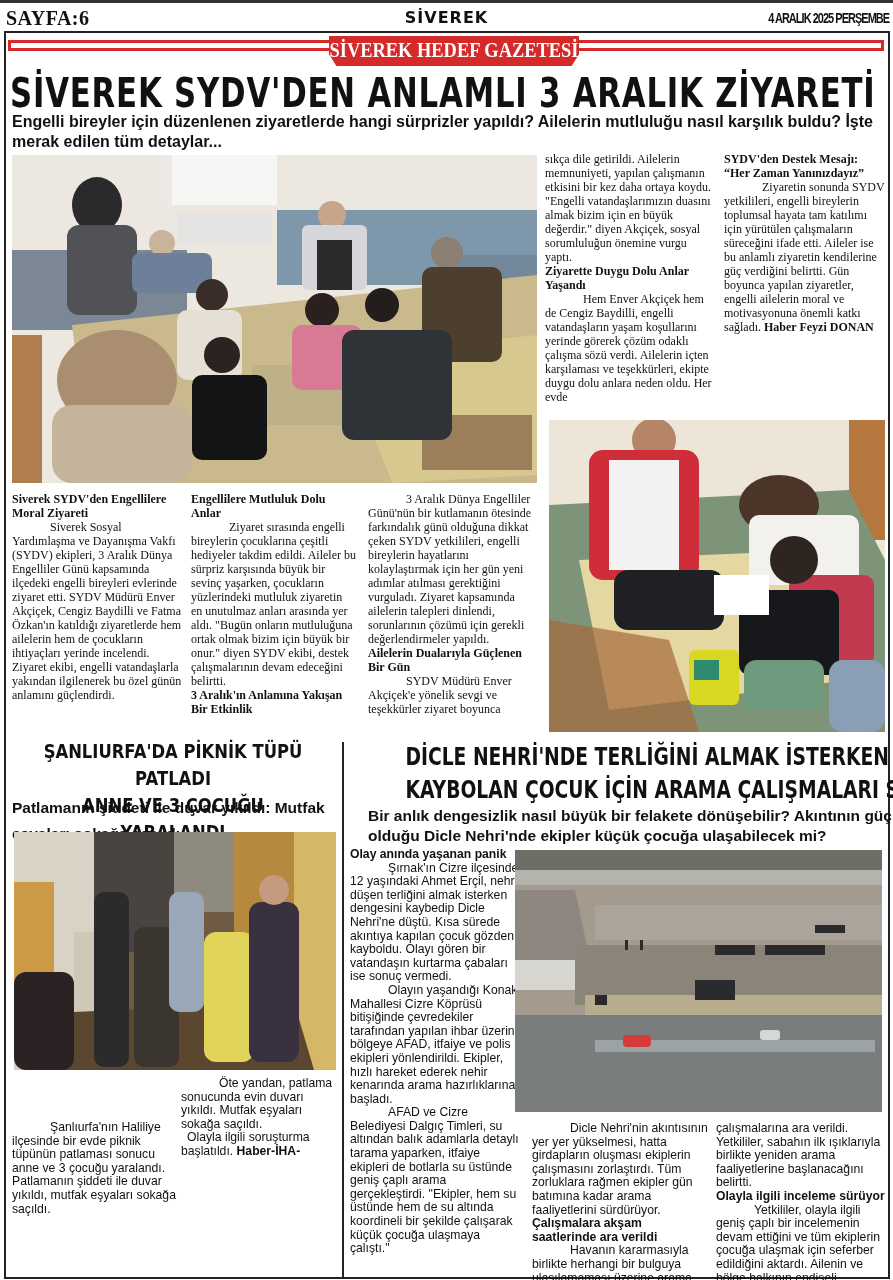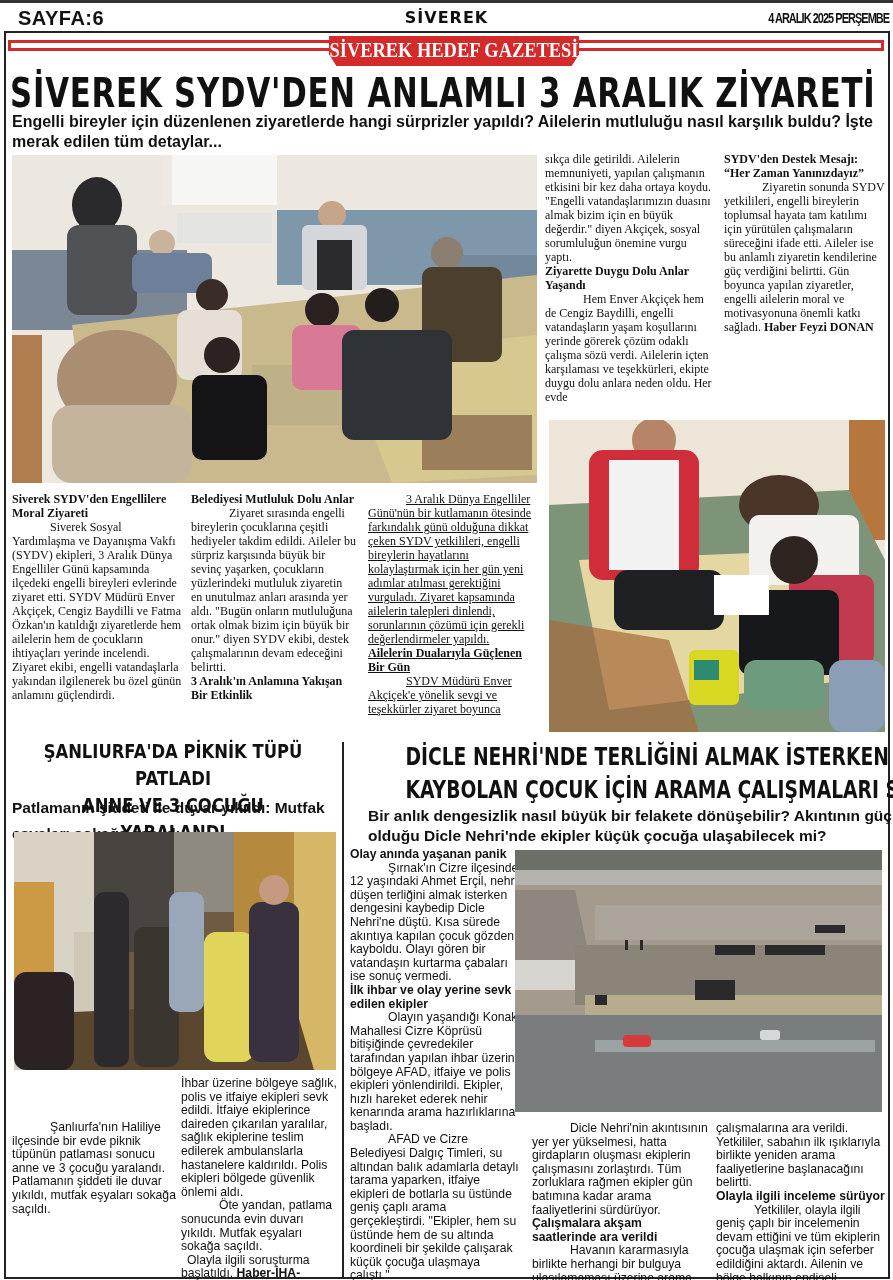--- a/index.html
+++ b/index.html
@@ -1,21 +1,21 @@
 <!DOCTYPE html>
 <html><head>
 <meta charset="utf-8">
 <style>
   * { box-sizing: border-box; margin: 0; padding: 0; }
   html, body { width: 893px; height: 1280px; background: #fff; overflow: hidden; }
   body { position: relative; font-family: "Liberation Serif", serif; color: #111; }
 
   .top-rule { position: absolute; left: 0; top: 0; width: 893px; height: 3px; background: #333; }
   .header { position: absolute; left: 0; top: 4px; width: 893px; height: 26px; }
-  .page-no { position: absolute; left: 6px; top: 3px; font-family: Liberation Sans, sans-serif; font-weight: bold; font-size: 20px; letter-spacing: 0.5px; margin-left: 12px; }
+  .page-no { position: absolute; left: 6px; top: 3px; font-family: Liberation Serif, serif; font-weight: bold; font-size: 20px; letter-spacing: 0.5px; }
   .section { position: absolute; left: 0; width: 893px; top: 4px; text-align: center; font-family: "DejaVu Sans", sans-serif; font-weight: bold; font-size: 16px; letter-spacing: 1px; }
   .date { position: absolute; right: 4px; top: 6px; font-family: "Liberation Sans", sans-serif; font-weight: bold; font-size: 14px; letter-spacing: -1.2px; transform: scaleX(0.78); transform-origin: right; }
 
   .frame { position: absolute; left: 4px; top: 31px; width: 886px; height: 1248px; border: 2px solid #222; }
   .banner-wrap { position: absolute; left: 8px; top: 36px; width: 876px; height: 30px; }
   .banner-line { position: absolute; left: 0; right: 0; top: 4px; height: 11px; border: 3px solid #d42a2a; background: #fff; }
   .banner { position: absolute; left: 310px; top: 0; width: 272px; height: 30px; background: #d42a2a; color: #fff; text-align: center; font-family: "Liberation Serif", serif; font-weight: bold; font-size: 20px; line-height: 28px; clip-path: polygon(0 0, 100% 0, 100% 60%, 97% 100%, 3% 100%, 0 60%); transform: scaleX(0.92); }
 
   .main-title { position: absolute; left: 10px; top: 69px; width: 876px; font-family: "DejaVu Sans", sans-serif; font-weight: bold; font-size: 40px; letter-spacing: 1px; line-height: 48px; white-space: nowrap; transform: scaleX(0.77); transform-origin: left; }
   .main-sub { position: absolute; left: 12px; top: 112px; width: 872px; font-family: "Liberation Sans", sans-serif; font-weight: bold; font-size: 16px; line-height: 20px; }
@@ -93,25 +93,25 @@
     <rect x="40" y="250" width="140" height="78" rx="20" fill="#c4b49c"></rect>
     <rect x="0" y="180" width="30" height="148" fill="#b07d4f"></rect>
   </svg>
 </div>
 
 <div class="col" style="left:12px;top:492px;width:170px;">
   <p class="hd">Siverek SYDV'den Engellilere Moral Ziyareti</p>
   <p class="ind">Siverek Sosyal Yardımlaşma ve Dayanışma Vakfı (SYDV) ekipleri, 3 Aralık Dünya Engelliler Günü kapsamında ilçedeki engelli bireyleri evlerinde ziyaret etti. SYDV Müdürü Enver Akçiçek, Cengiz Baydilli ve Fatma Özkan'ın katıldığı ziyaretlerde hem ailelerin hem de çocukların ihtiyaçları yerinde incelendi. Ziyaret ekibi, engelli vatandaşlarla yakından ilgilenerek bu özel günün anlamını güçlendirdi.</p>
 </div>
 <div class="col" style="left:191px;top:492px;width:165px;">
-  <p class="hd">Belediyesi Mutluluk Dolu Anlar</p>
+  <p class="hd">Engellilere Mutluluk Dolu Anlar</p>
   <p class="ind">Ziyaret sırasında engelli bireylerin çocuklarına çeşitli hediyeler takdim edildi. Aileler bu sürpriz karşısında büyük bir sevinç yaşarken, çocukların yüzlerindeki mutluluk ziyaretin en unutulmaz anları arasında yer aldı. "Bugün onların mutluluğuna ortak olmak bizim için büyük bir onur." diyen SYDV ekibi, destek çalışmalarının devam edeceğini belirtti.</p>
   <p class="hd">3 Aralık'ın Anlamına Yakışan Bir Etkinlik</p>
 </div>
-<div class="col" style="left:368px;top:492px;width:170px;text-decoration:underline;">
+<div class="col" style="left:368px;top:492px;width:170px;">
   <p class="ind">3 Aralık Dünya Engelliler Günü'nün bir kutlamanın ötesinde farkındalık günü olduğuna dikkat çeken SYDV yetkilileri, engelli bireylerin hayatlarını kolaylaştırmak için her gün yeni adımlar atılması gerektiğini vurguladı. Ziyaret kapsamında ailelerin talepleri dinlendi, sorunlarının çözümü için gerekli değerlendirmeler yapıldı.</p>
   <p class="hd">Ailelerin Dualarıyla Güçlenen Bir Gün</p>
   <p class="ind">SYDV Müdürü Enver Akçiçek'e yönelik sevgi ve teşekkürler ziyaret boyunca</p>
 </div>
 <div class="col" style="left:545px;top:152px;width:170px;">
   <p>sıkça dile getirildi. Ailelerin memnuniyeti, yapılan çalışmanın etkisini bir kez daha ortaya koydu. "Engelli vatandaşlarımızın duasını almak bizim için en büyük değerdir." diyen Akçiçek, sosyal sorumluluğun önemine vurgu yaptı.</p>
   <p class="hd">Ziyarette Duygu Dolu Anlar Yaşandı</p>
   <p class="ind">Hem Enver Akçiçek hem de Cengiz Baydilli, engelli vatandaşların yaşam koşullarını yerinde görerek çözüm odaklı çalışma sözü verdi. Ailelerin içten karşılaması ve teşekkürleri, ekipte duygu dolu anlara neden oldu. Her evde</p>
 </div>
 <div class="col" style="left:724px;top:152px;width:162px;">
@@ -168,35 +168,33 @@
     <rect x="235" y="70" width="50" height="160" rx="12" fill="#3a3140"></rect>
     <circle cx="260" cy="58" r="15" fill="#c49a80"></circle>
     <rect x="0" y="140" width="60" height="98" rx="12" fill="#2b2224"></rect>
   </svg>
 </div>
 
 <div class="col sans" style="left:12px;top:1077px;width:168px;margin-top:44px;">
   <p class="ind">Şanlıurfa'nın Haliliye ilçesinde bir evde piknik tüpünün patlaması sonucu anne ve 3 çocuğu yaralandı. Patlamanın şiddeti ile duvar yıkıldı, mutfak eşyaları sokağa saçıldı.</p>
 </div>
 <div class="col sans" style="left:181px;top:1077px;width:160px;">
-  <p>İhbar üzerine bölgeye sağlık, polis ve itfaiye ekipleri sevk edildi. İtfaiye ekiplerince daireden çıkarılan yaralılar, sağlık ekiplerine teslim edilerek ambulanslarla hastanelere kaldırıldı. Polis ekipleri bölgede güvenlik önlemi aldı.</p>
   <p class="ind">Öte yandan, patlama sonucunda evin duvarı yıkıldı. Mutfak eşyaları sokağa saçıldı.</p>
   <p style="text-indent:6px;"><span>Olayla ilgili soruşturma başlatıldı.</span> <b>Haber-İHA-</b></p>
 </div>
 
 <div class="art3-title">
   <div>DİCLE NEHRİ'NDE TERLİĞİNİ ALMAK İSTERKEN</div>
   <div>KAYBOLAN ÇOCUK İÇİN ARAMA ÇALIŞMALARI SÜRÜYOR</div>
 </div>
 <div class="art3-sub">Bir anlık dengesizlik nasıl büyük bir felakete dönüşebilir? Akıntının güçlü olduğu Dicle Nehri'nde ekipler küçük çocuğa ulaşabilecek mi?</div>
 
 <div class="col sans" style="left:350px;top:848px;width:172px;">
   <p class="hd">Olay anında yaşanan panik</p>
   <p class="ind">Şırnak'ın Cizre ilçesinde 12 yaşındaki Ahmet Erçil, nehre düşen terliğini almak isterken dengesini kaybedip Dicle Nehri'ne düştü. Kısa sürede akıntıya kapılan çocuk gözden kayboldu. Olayı gören bir vatandaşın kurtarma çabaları ise sonuç vermedi.</p>
-  <p class="hd">İlk ihbar ve olay yerine sevk edilen ekipler</p>
   <p class="ind">Olayın yaşandığı Konak Mahallesi Cizre Köprüsü bitişiğinde çevredekiler tarafından yapılan ihbar üzerine bölgeye AFAD, itfaiye ve polis ekipleri yönlendirildi. Ekipler, hızlı hareket ederek nehir kenarında arama hazırlıklarına başladı.</p>
   <p class="ind">AFAD ve Cizre Belediyesi Dalgıç Timleri, su altından balık adamlarla detaylı tarama yaparken, itfaiye ekipleri de botlarla su üstünde geniş çaplı arama gerçekleştirdi. "Ekipler, hem su üstünde hem de su altında koordineli bir şekilde çalışarak küçük çocuğa ulaşmaya çalıştı."</p>
 
 </div>
 
 <div class="photo" style="left:515px;top:850px;width:367px;height:262px;" title="Dicle Nehri'nde botlarla arama çalışması, kıyıda bekleyen kalabalık">
   <svg viewBox="0 0 367 262" preserveAspectRatio="none">
     <rect width="367" height="262" fill="#8e8b85"></rect>
     <rect x="0" y="0" width="367" height="30" fill="#6c6f66"></rect>
     <rect x="0" y="20" width="367" height="15" fill="#b5b3ae"></rect>

